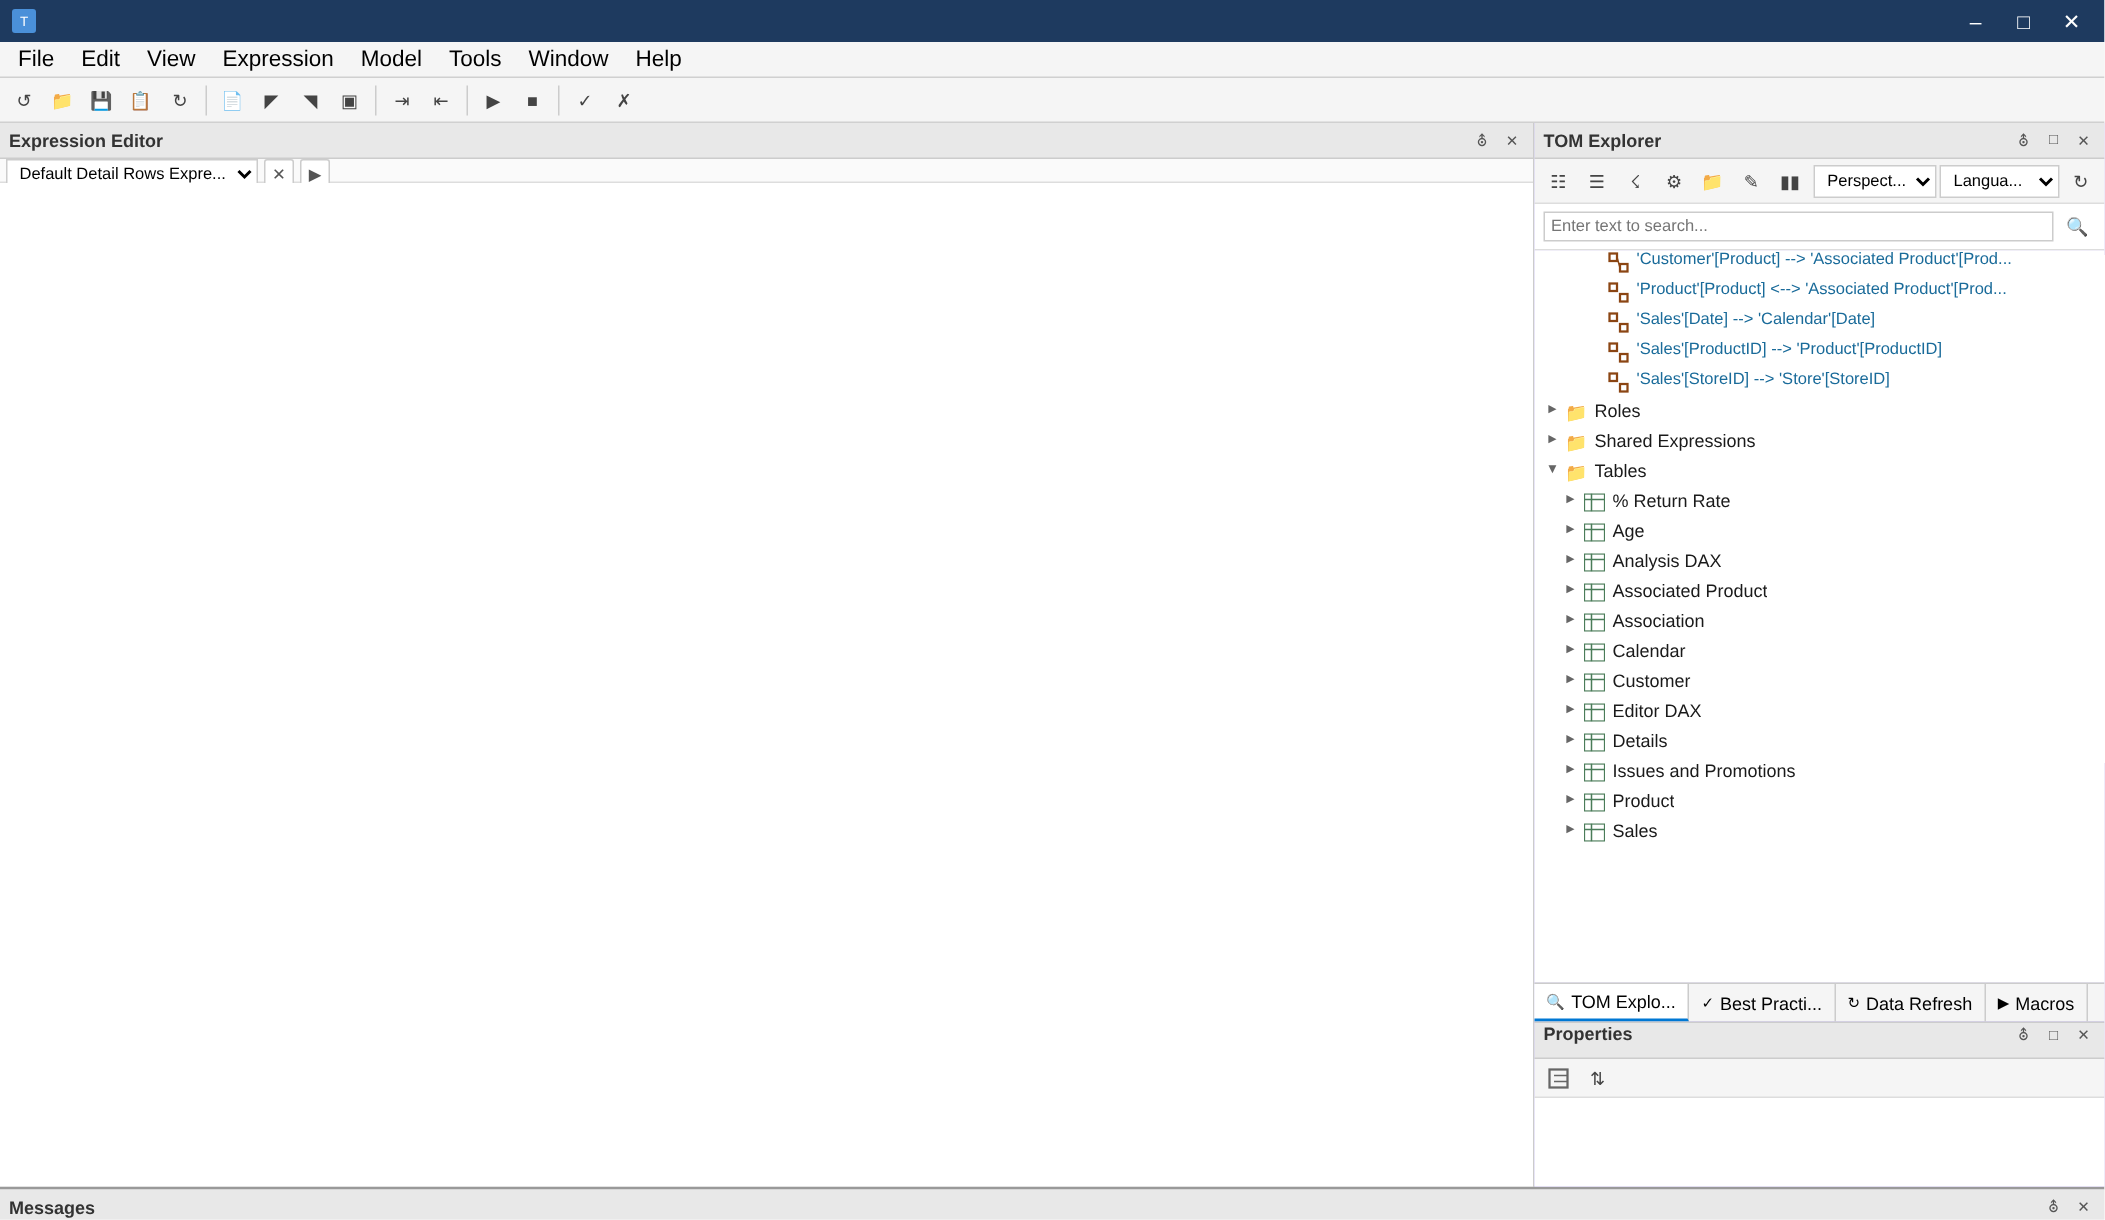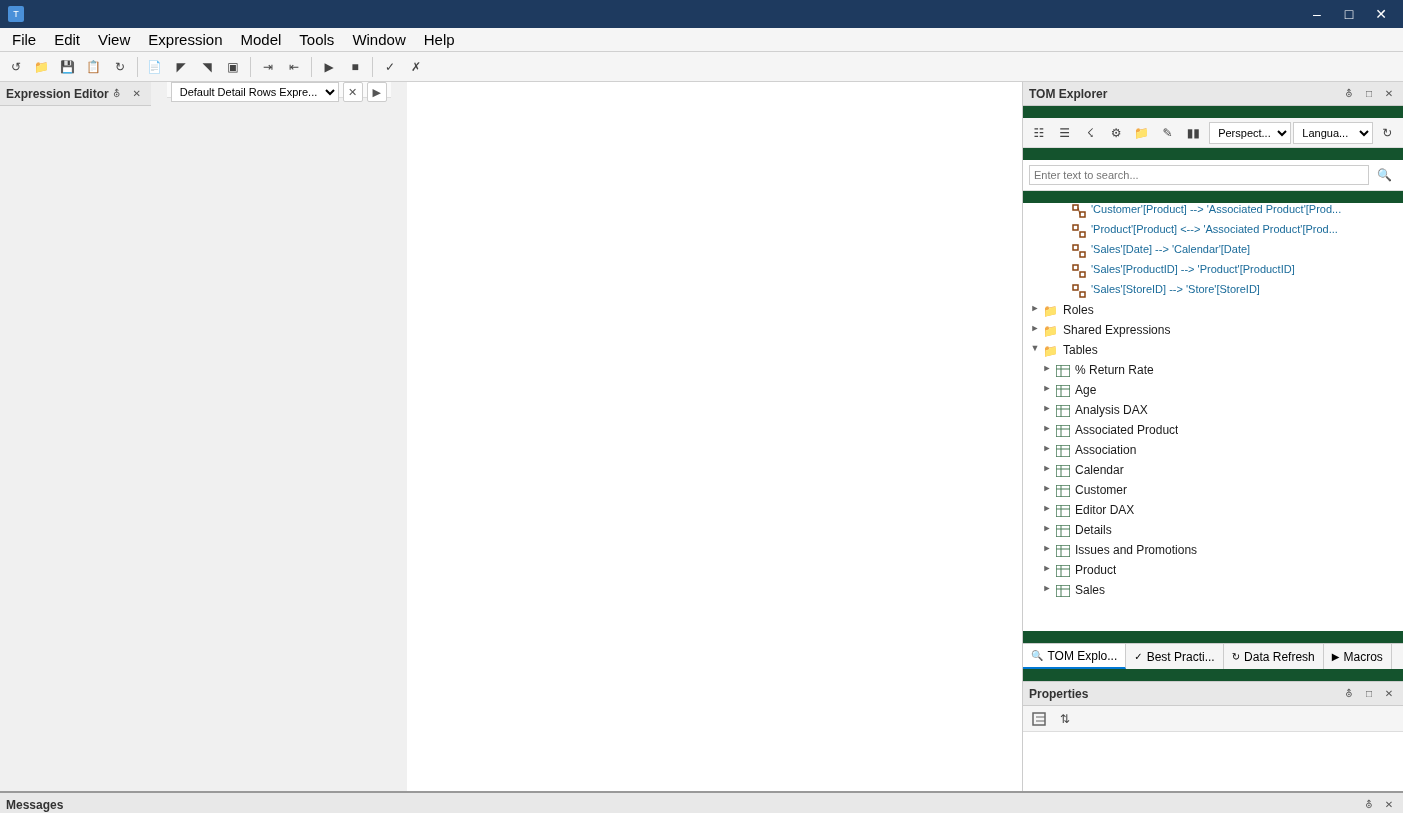--- a/index.html
+++ b/index.html
@@ -58,23 +58,22 @@
     
     .main-layout {
       display: flex;
       height: calc(813px - 28px - 24px - 30px - 22px);
     }
 
     
     .left-panel {
       flex: 1;
       display: flex;
-      flex-direction: row;
+      flex-direction: column;
       border-right: 1px solid #ccc;
-      gap: 16px;
     }
 
     
     .panel-header {
       background: #e8e8e8;
       height: 24px;
       display: flex;
       align-items: center;
       padding: 0 6px;
       border-bottom: 1px solid #ccc;
@@ -106,22 +105,21 @@
       flex: 1;
       background: white;
       overflow: hidden;
     }
 
     
     .right-panel {
       width: 380px;
       display: flex;
       flex-direction: column;
-      background: #14532d;
-      gap: 12px;
+      background: #c4b5fd;
     }
 
     .tom-panel-header {
       background: #e8e8e8;
       height: 24px;
       display: flex;
       align-items: center;
       padding: 0 6px;
       border-bottom: 1px solid #ccc;
       justify-content: space-between;
@@ -210,21 +208,21 @@
     .properties-panel {
       border-top: 1px solid #ccc;
       height: 110px;
       display: flex;
       flex-direction: column;
     }
     .prop-header {
       background: #e8e8e8;
       height: 24px;
       display: flex;
-      align-items: center;
+      align-items: flex-start;
       padding: 0 6px;
       border-bottom: 1px solid #ccc;
       justify-content: space-between;
     }
     .prop-toolbar {
       background: #f5f5f5;
       height: 26px;
       display: flex;
       align-items: center;
       padding: 0 4px;

